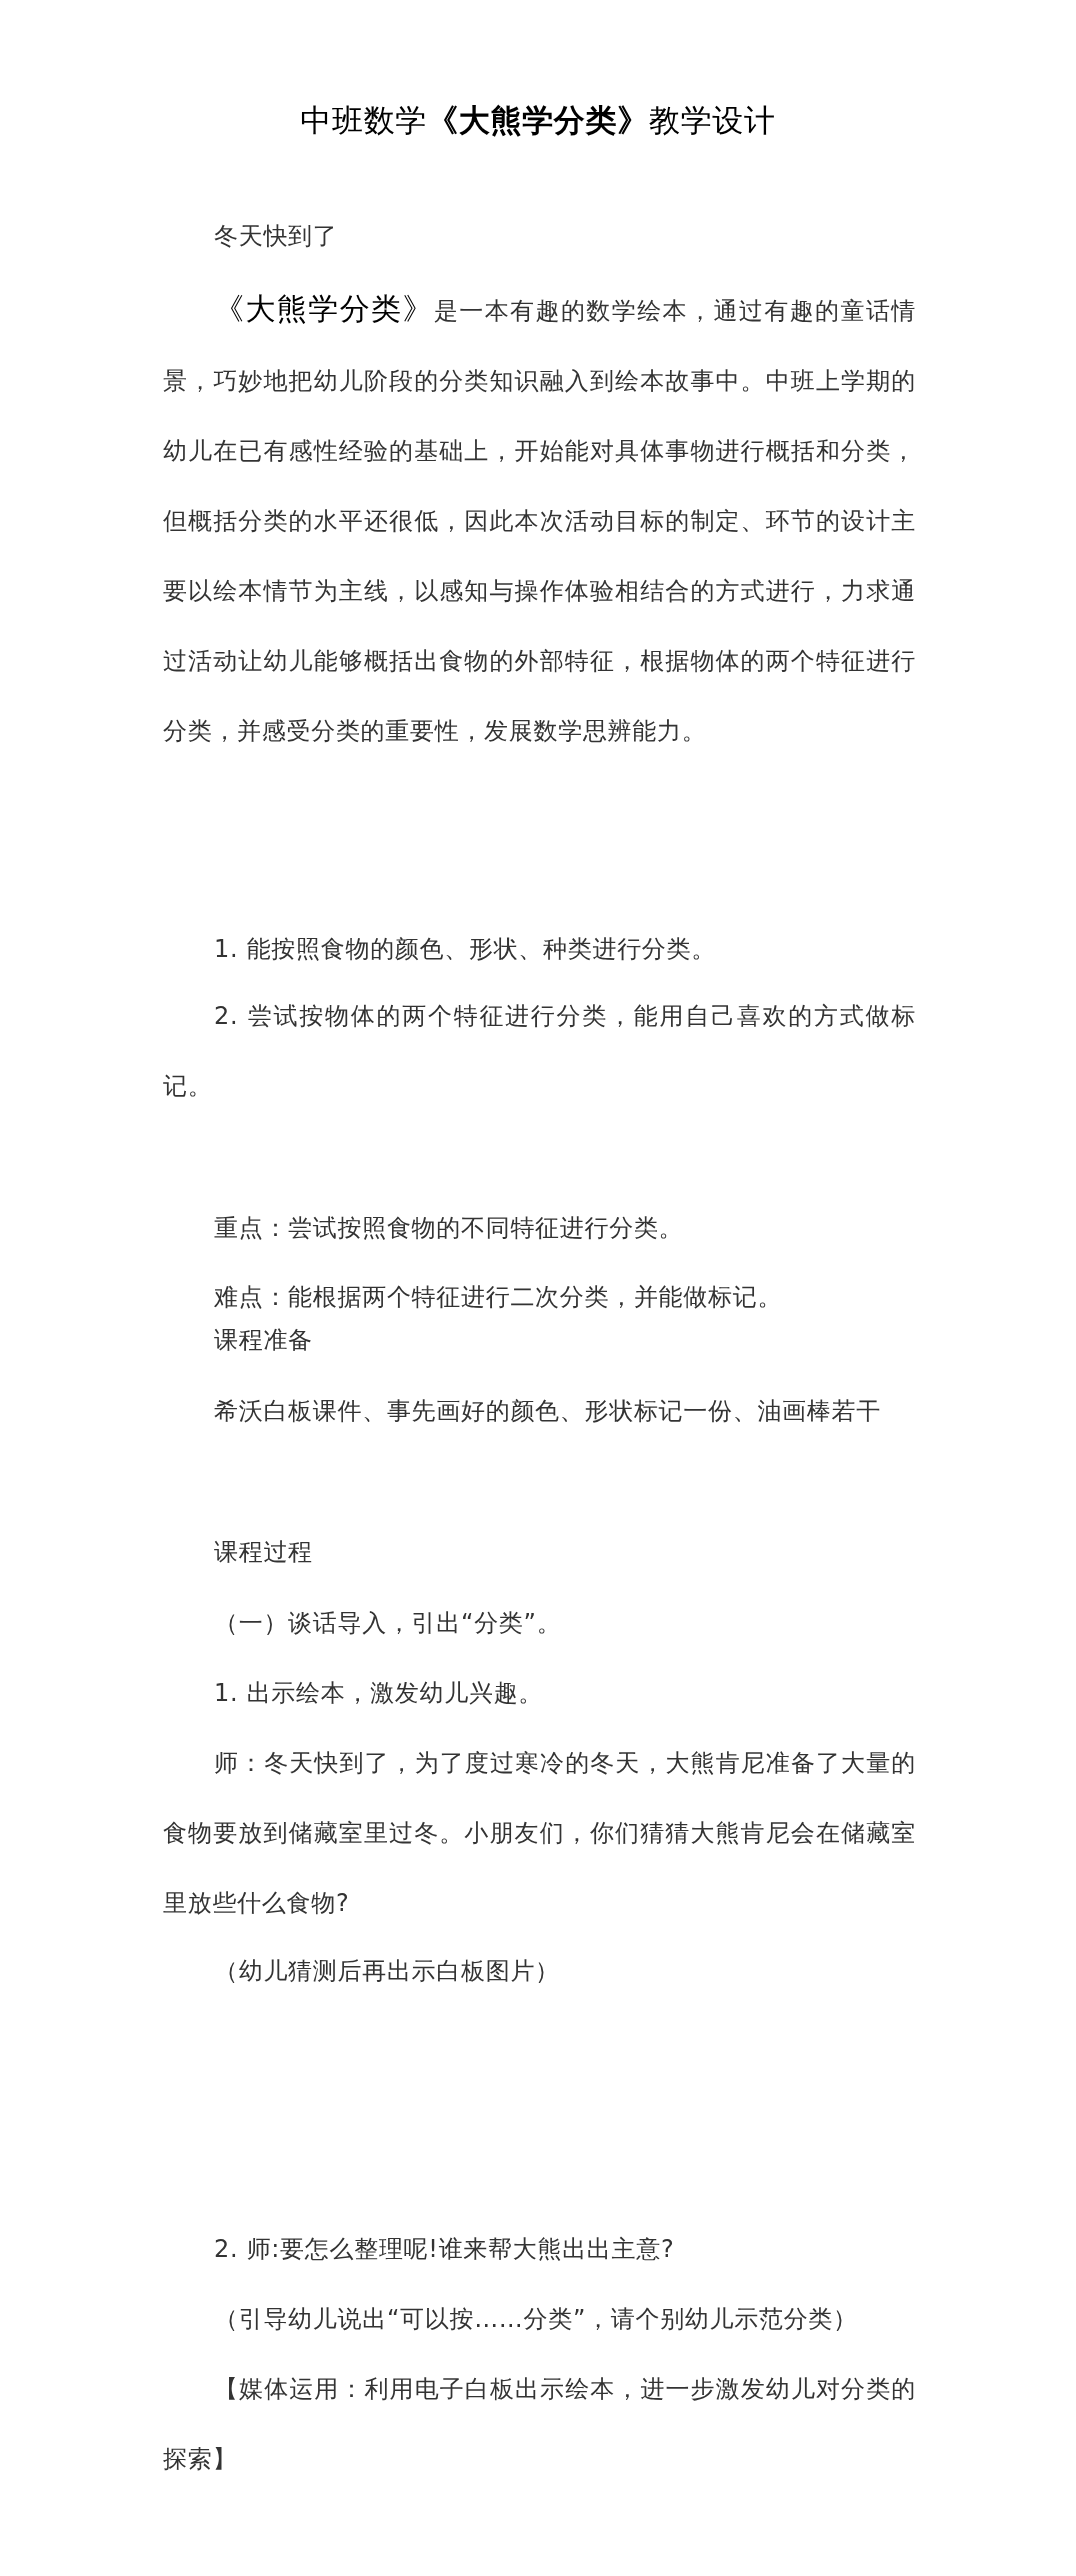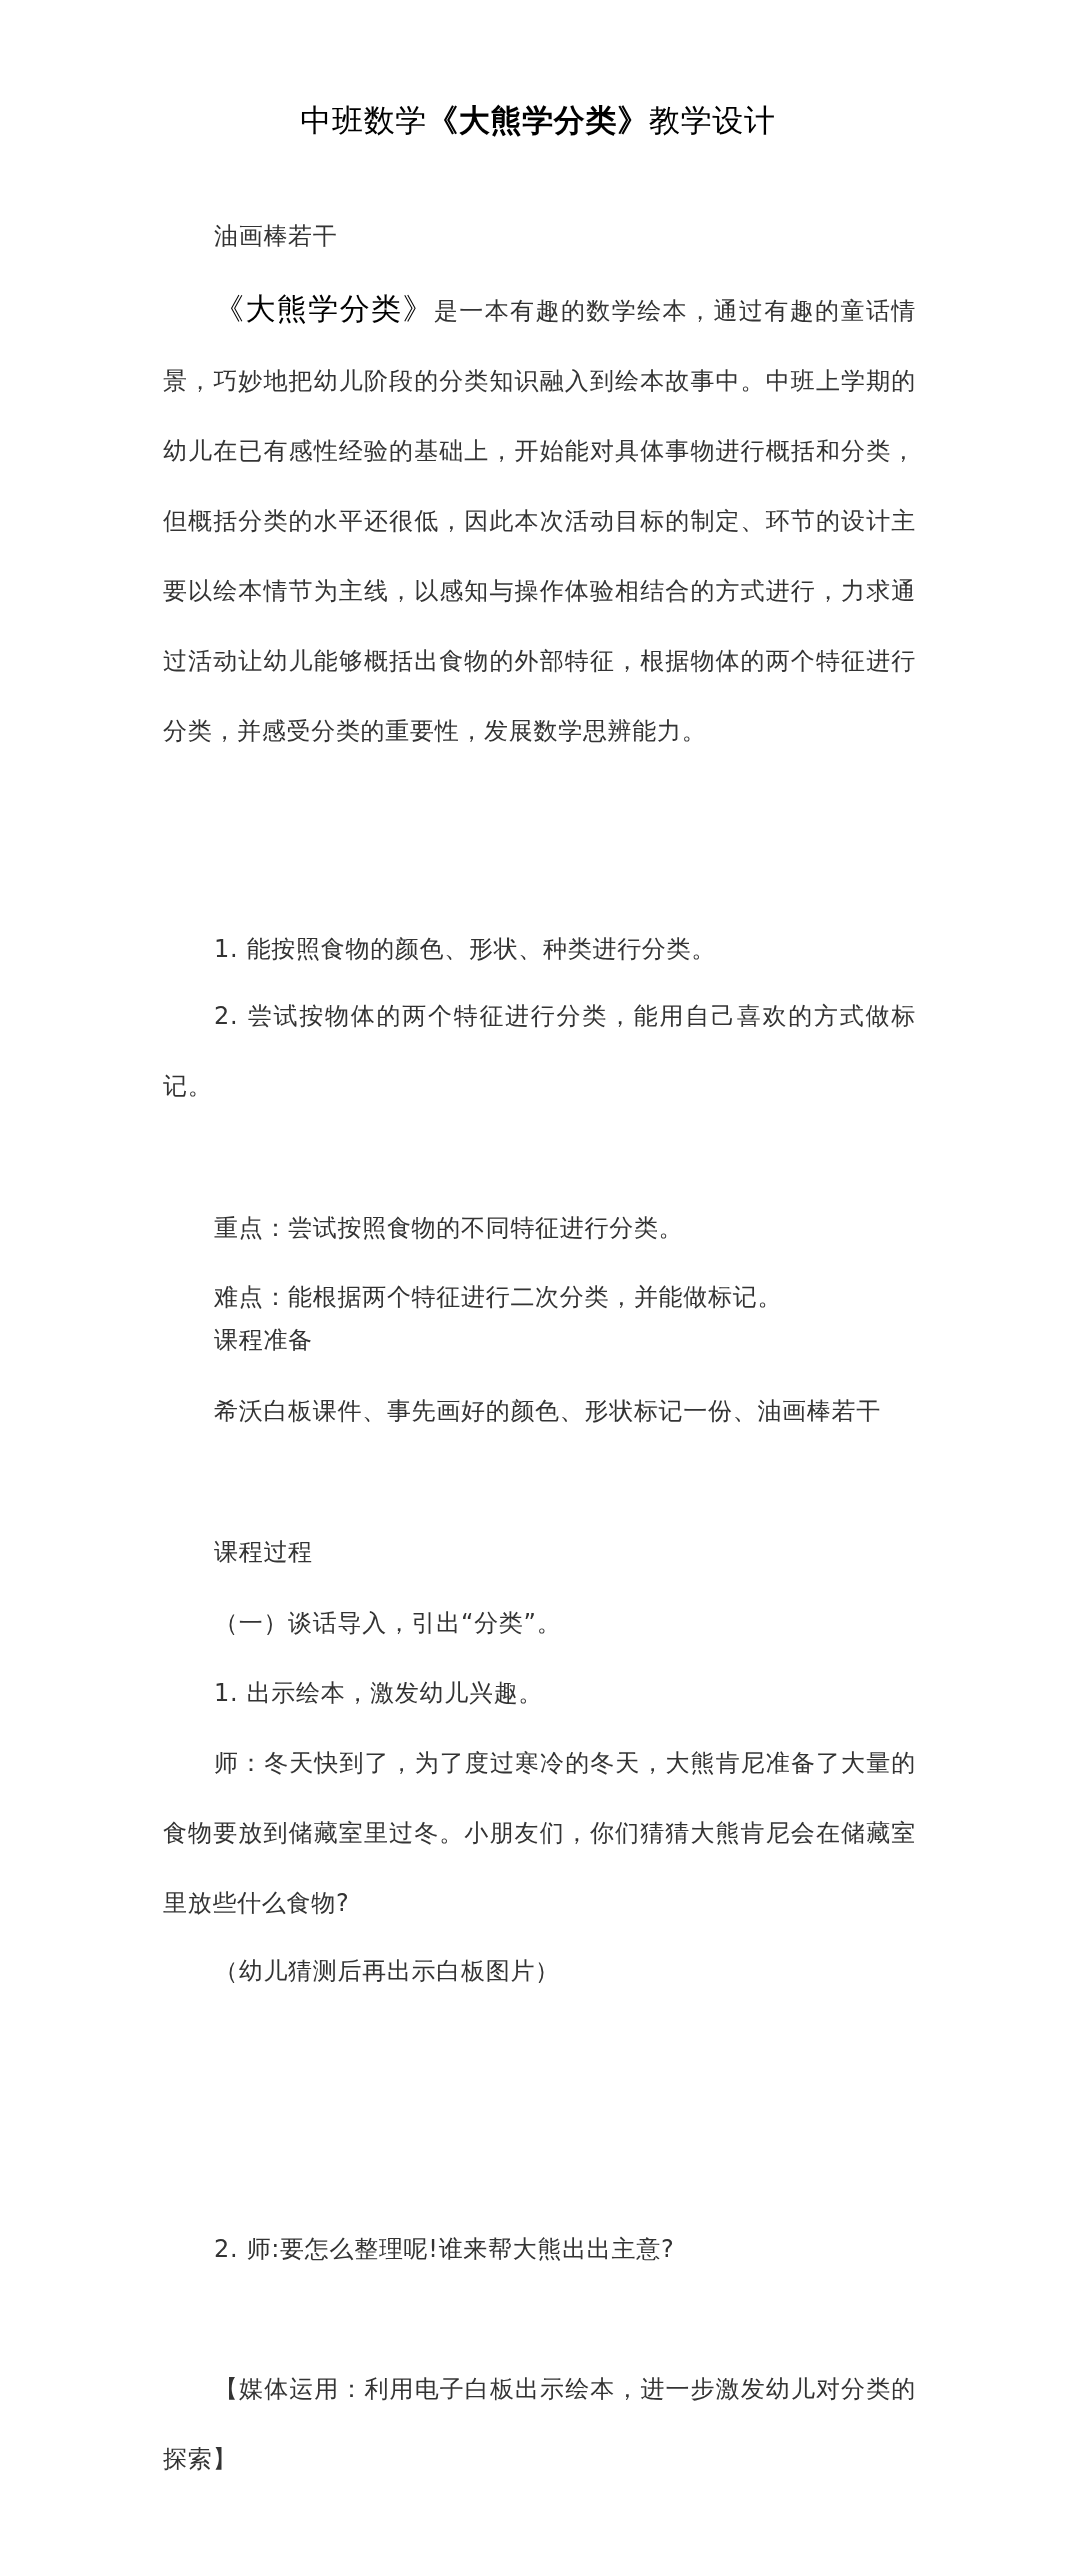--- a/index.html
+++ b/index.html
@@ -18,35 +18,36 @@
 </style>
 </head>
 <body>
 
 <div class="doc">
 
   <div class="title">
     <span>中班数学</span><span class="book">《大熊学分类》</span><span>教学设计</span>
   </div>
 
-  <div class="blk head line" style="top:216px;">油画棒若干</div>
+  <div class="blk head line" style="top:216px;">冬天快到了</div>
   <div class="blk para" style="top:274px;">
     <span class="lead-book">《大熊学分类》</span><span>是一本有趣的数学绘本，通过有趣的童话情景，巧妙地把幼儿阶段的分类知识融入到绘本故事中。中班上学期的幼儿在已有感性经验的基础上，开始能对具体事物进行概括和分类，但概括分类的水平还很低，因此本次活动目标的制定、环节的设计主要以绘本情节为主线，以感知与操作体验相结合的方式进行，力求通过活动让幼儿能够概括出食物的外部特征，根据物体的两个特征进行分类，并感受分类的重要性，发展数学思辨能力。</span>
   </div>
 
   <div class="blk head line" style="top:929px;">1. 能按照食物的颜色、形状、种类进行分类。</div>
   <div class="blk para" style="top:981px;">2. 尝试按物体的两个特征进行分类，能用自己喜欢的方式做标记。</div>
   <div class="blk head line" style="top:1208px;">重点：尝试按照食物的不同特征进行分类。</div>
   <div class="blk head line" style="top:1277px;">难点：能根据两个特征进行二次分类，并能做标记。</div>
 
   <div class="blk head line" style="top:1391px;">希沃白板课件、事先画好的颜色、形状标记一份、油画棒若干</div>
   <div class="blk head line" style="top:1320px;">课程准备</div>
 
   <div class="blk head line" style="top:1532px;">课程过程</div>
   <div class="blk head line" style="top:1603px;">（一）谈话导入，引出“分类”。</div>
   <div class="blk head line" style="top:1673px;">1. 出示绘本，激发幼儿兴趣。</div>
   <div class="blk para" style="top:1728px;">师：冬天快到了，为了度过寒冷的冬天，大熊肯尼准备了大量的食物要放到储藏室里过冬。小朋友们，你们猜猜大熊肯尼会在储藏室里放些什么食物?</div>
   <div class="blk head line" style="top:1951px;">（幼儿猜测后再出示白板图片）</div>
   <div class="blk head line" style="top:2229px;">2. 师:要怎么整理呢!谁来帮大熊出出主意?</div>
+  <div class="blk head line" style="top:2299px;">（引导幼儿说出“可以按……分类”，请个别幼儿示范分类）</div>
   <div class="blk para" style="top:2354px;">【媒体运用：利用电子白板出示绘本，进一步激发幼儿对分类的探索】</div>
 
 </div>
 
 
 </body></html>

